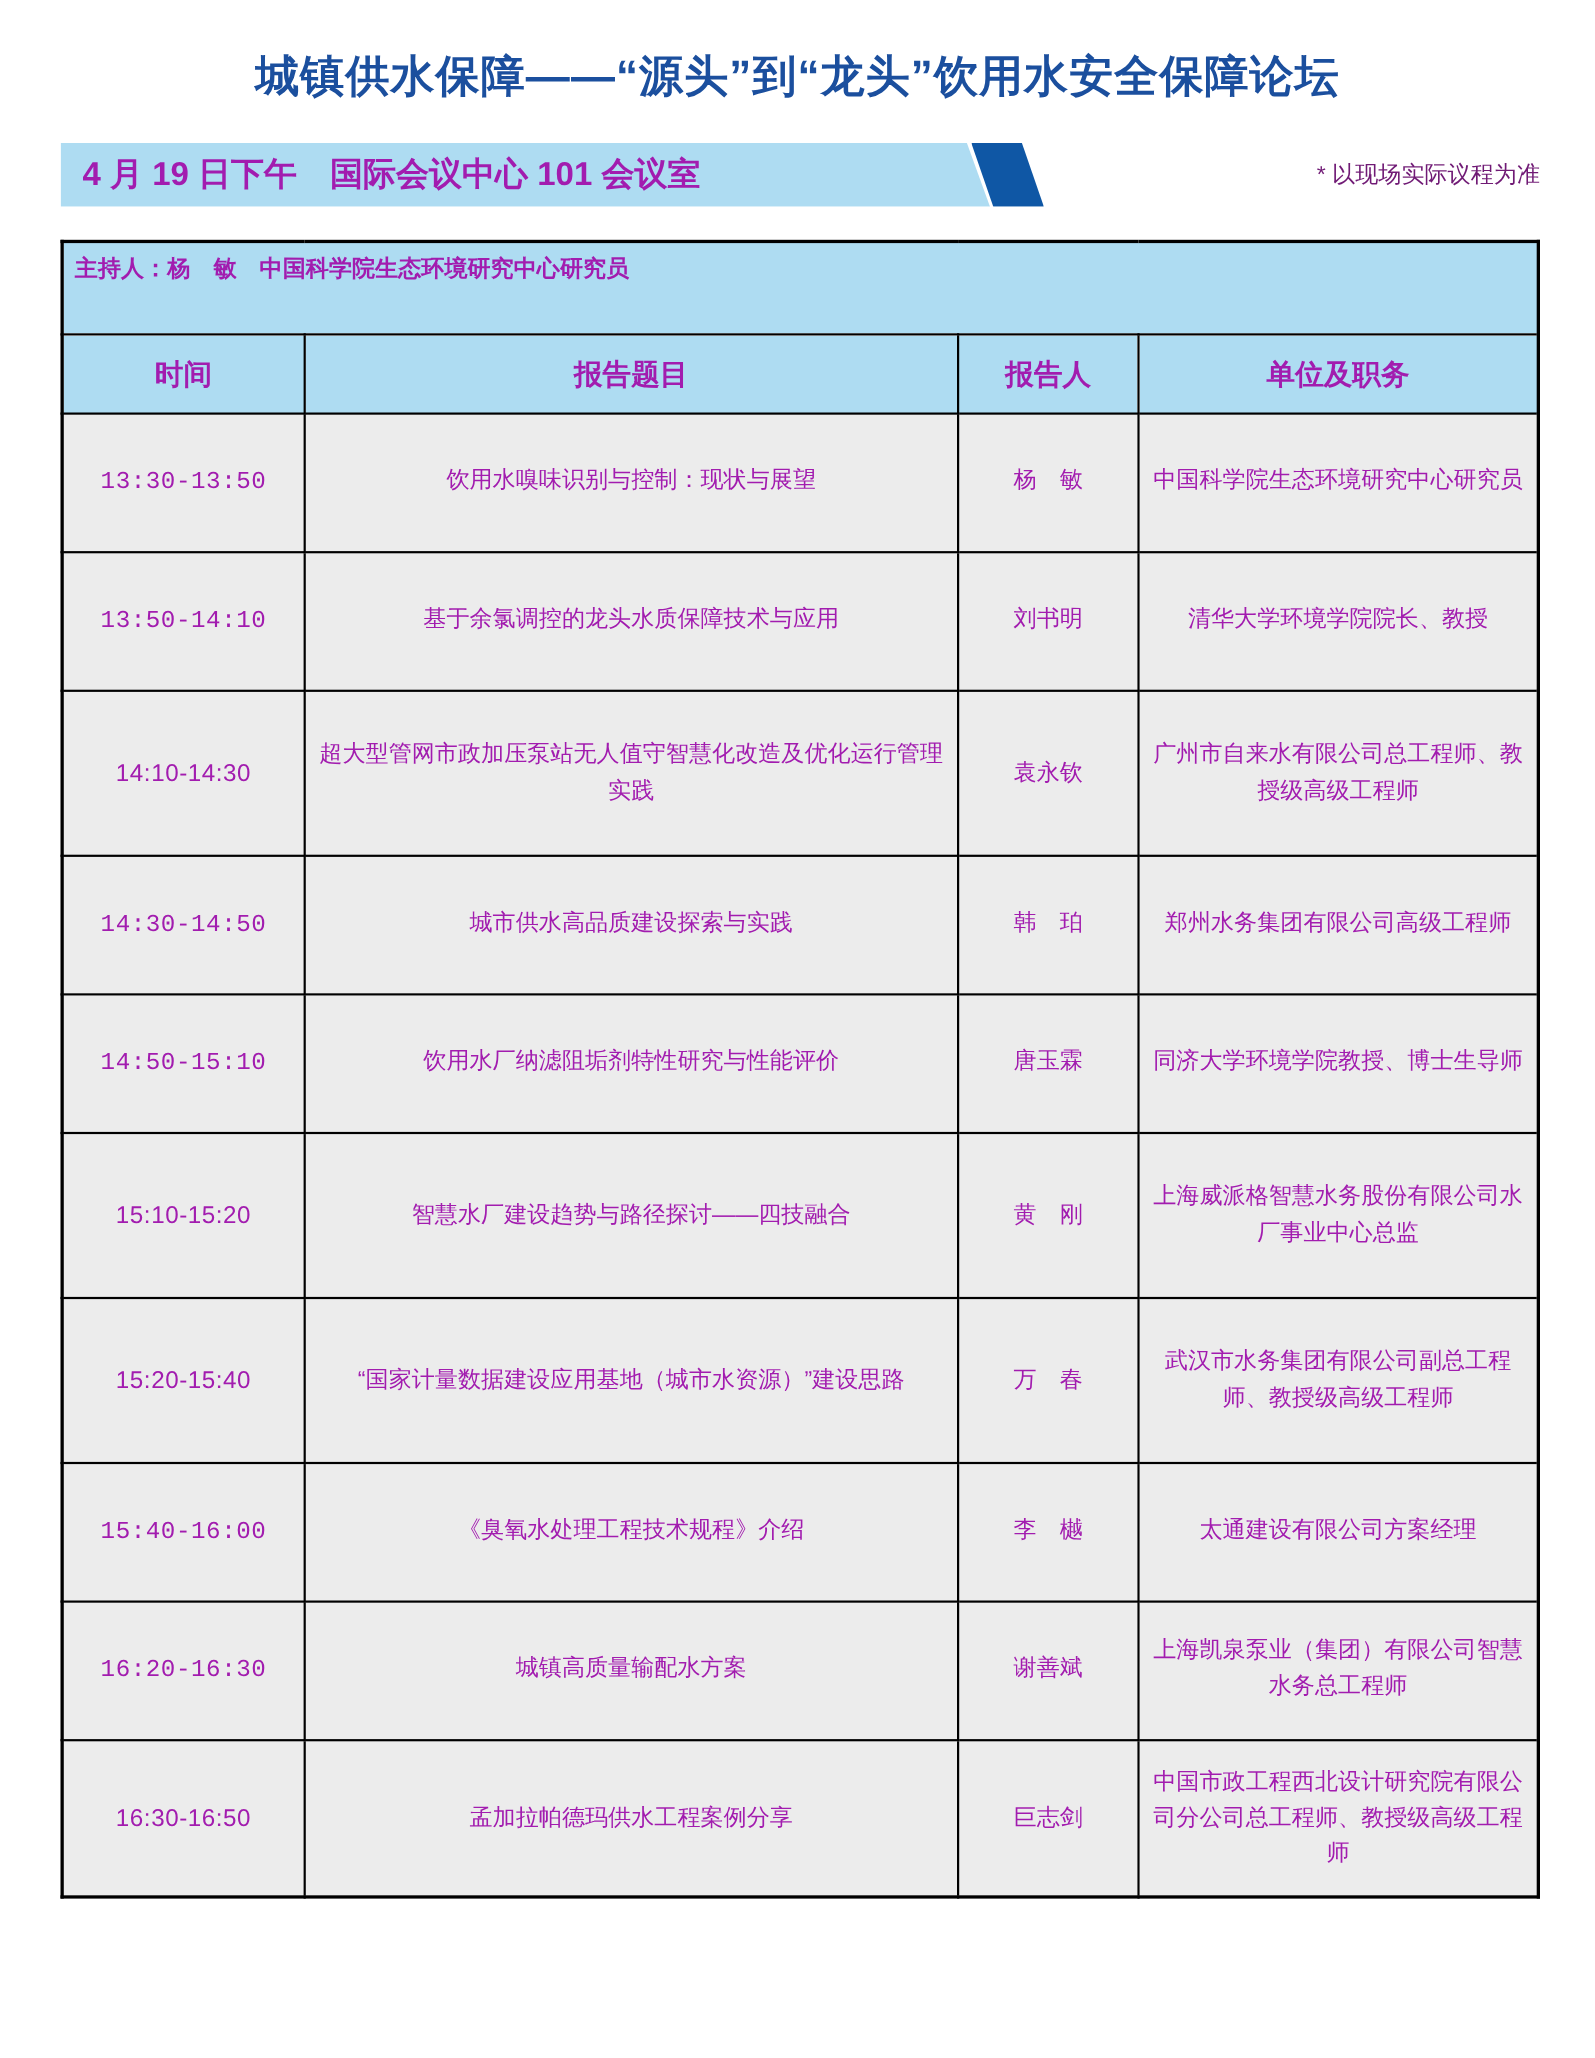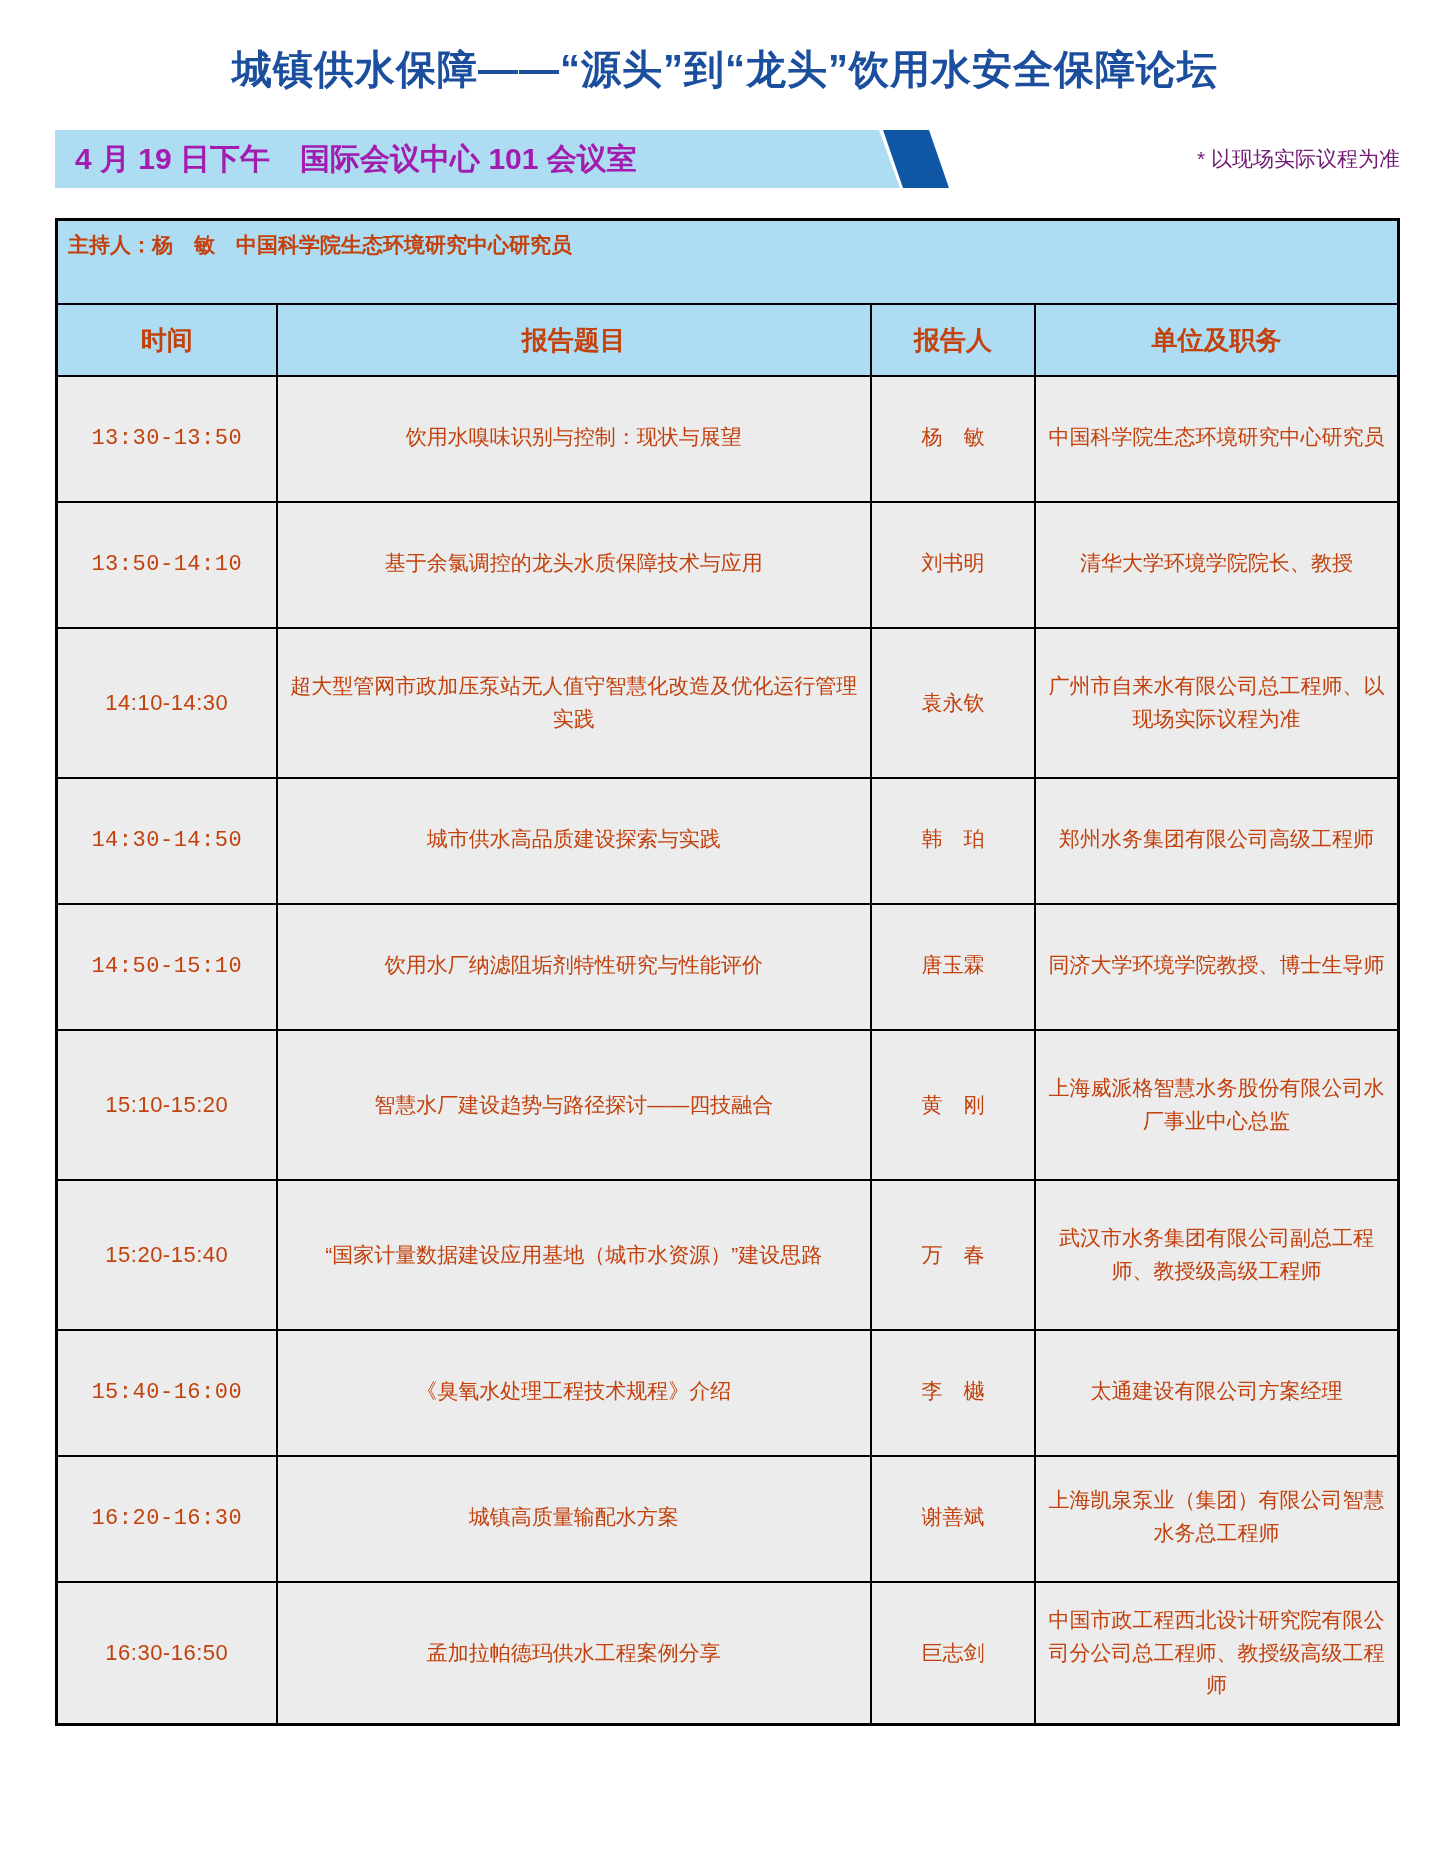--- a/index.html
+++ b/index.html
@@ -36,21 +36,21 @@
   }
   
   table.agenda{
     position:absolute;top:218px;left:55px;width:1345px;
     border-collapse:collapse;table-layout:fixed;
     border:3px solid #000;
   }
   table.agenda td,table.agenda th{
     border:2.5px solid #000;
     padding:6px 10px;
-    font-size:21px;color:#c2410c;
+    font-size:21px;color:#a21caf;
     text-align:center;vertical-align:middle;
     line-height:1.55;
     overflow:hidden;
   }
   col.c-time{width:16.4%;}
   col.c-title{width:44.3%;}
   col.c-speaker{width:12.2%;}
   col.c-org{width:27.1%;}
   tr.host-row td{
     background:#aedcf2;text-align:left;vertical-align:top;
@@ -105,21 +105,21 @@
     <tr class="body-row rh-s">
       <td class="time-cell">13:50-14:10</td>
       <td>基于余氯调控的龙头水质保障技术与应用</td>
       <td>刘书明</td>
       <td>清华大学环境学院院长、教授</td>
     </tr>
     <tr class="body-row rh-l">
       <td class="time-cell">14:10-14:30</td>
       <td>超大型管网市政加压泵站无人值守智慧化改造及优化运行管理实践</td>
       <td>袁永钦</td>
-      <td>广州市自来水有限公司总工程师、以现场实际议程为准</td>
+      <td>广州市自来水有限公司总工程师、教授级高级工程师</td>
     </tr>
     <tr class="body-row rh-s">
       <td class="time-cell">14:30-14:50</td>
       <td>城市供水高品质建设探索与实践</td>
       <td>韩　珀</td>
       <td>郑州水务集团有限公司高级工程师</td>
     </tr>
     <tr class="body-row rh-s">
       <td class="time-cell">14:50-15:10</td>
       <td>饮用水厂纳滤阻垢剂特性研究与性能评价</td>

